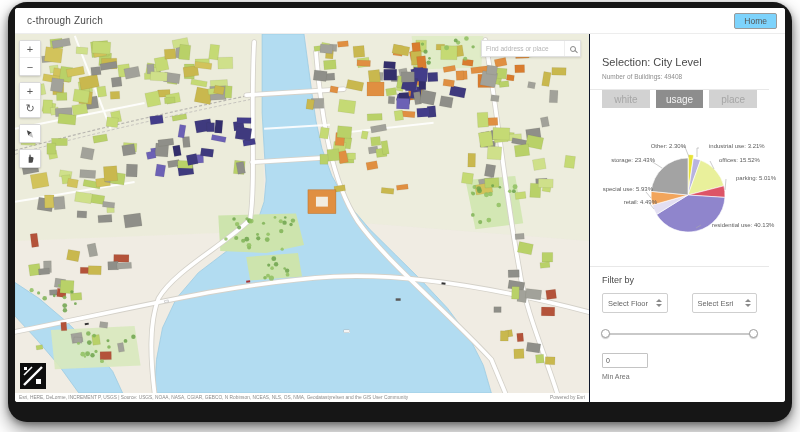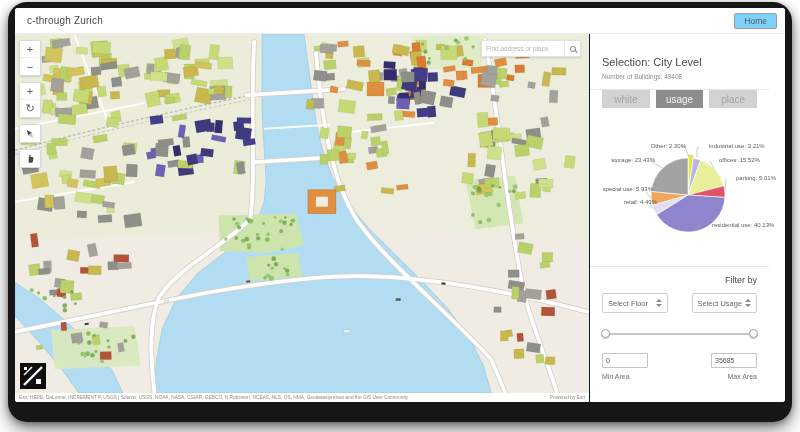--- a/index.html
+++ b/index.html
@@ -37,21 +37,21 @@
   .divider{height:1px;background:#e8e8e8;margin:0 -12px;}
   .vis-label{font-size:9px;color:#4a4a4a;margin:9px 0 7px 0;}
   .visrow{display:flex;gap:6px;}
   .visbtn{flex:1;height:18px;background:#d2d2d2;color:#a6a6a6;font-size:10px;display:flex;align-items:center;justify-content:center;cursor:pointer;}
   .visbtn.sel{background:#8d8d8d;color:#f4f4f4;}
   .chartbox{position:relative;width:172px;height:118px;margin:30px 0 10px 0;}
   .chartbox svg{position:absolute;left:0;top:0;}
   .plabel{position:absolute;font-size:6px;color:#5c5c5c;white-space:nowrap;}
   .pl0{right:88px;top:5px;} .pl1{left:107px;top:5px;} .pl2{left:117px;top:19px;} .pl3{left:134px;top:37px;}
   .pl4{left:110px;top:84px;} .pl5{right:117px;top:61px;} .pl6{right:121px;top:48px;} .pl7{right:119px;top:19px;}
-  .filter-label{font-size:9px;color:#4a4a4a;margin:8px 0 8px 0;text-align:right;}
+  .filter-label{font-size:9px;color:#4a4a4a;margin:8px 0 8px 0;}
   .selrow{display:flex;gap:24px;}
   .fsel{flex:1;height:20px;border:1px solid #cfcfcf;border-radius:2px;display:flex;align-items:center;justify-content:space-between;padding:0 5px;font-size:7.5px;color:#666;cursor:pointer;background:#fff;}
   .updn{display:flex;flex-direction:column;gap:2px;align-items:center;}
   .updn i{display:block;width:0;height:0;border-left:3px solid transparent;border-right:3px solid transparent;}
   .updn .u{border-bottom:3.5px solid #8a8a8a;} .updn .d{border-top:3.5px solid #8a8a8a;}
   .sliderwrap{position:relative;height:10px;margin:16px 0 10px 0;}
   .strack{position:absolute;left:0;right:0;top:4px;height:2px;background:#c9c9c9;border-radius:1px;}
   .shandle{position:absolute;top:0;width:9px;height:9px;border-radius:50%;background:#fff;border:1px solid #9e9e9e;box-shadow:0 1px 1px rgba(0,0,0,.2);cursor:pointer;}
   .sh-l{left:-1px;} .sh-r{right:-1px;}
   .arearow{display:flex;justify-content:space-between;margin-top:4px;}
@@ -634,42 +634,38 @@
 
         <div class="selrow">
           <div class="fsel">
             <span>Select Floor</span>
             <span class="updn">
                 <i class="u"></i>
                 <i class="d"></i>
               </span>
           </div>
           <div class="fsel">
-            <span>Select Usage</span>
+            <span>Select Esri</span>
             <span class="updn">
                 <i class="u"></i>
                 <i class="d"></i>
               </span>
           </div>
         </div>
 
         <div class="sliderwrap">
           <div class="strack"></div>
           <div class="shandle sh-l"></div>
           <div class="shandle sh-r"></div>
         </div>
 
         <div class="arearow">
           <div class="areabox">
             <input type="text" value="0" style="">
             <div class="arealabel">Min Area</div>
           </div>
-          <div class="areabox">
-            <input type="text" value="35685" style="">
-            <div class="arealabel ta-r">Max Area</div>
-          </div>
         </div>
 
       </div>
 
     </div>
   </div>
 </div>
 
 </body></html>

